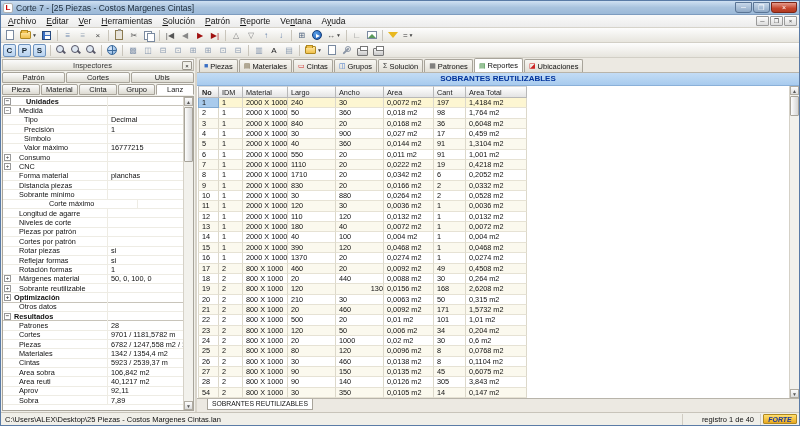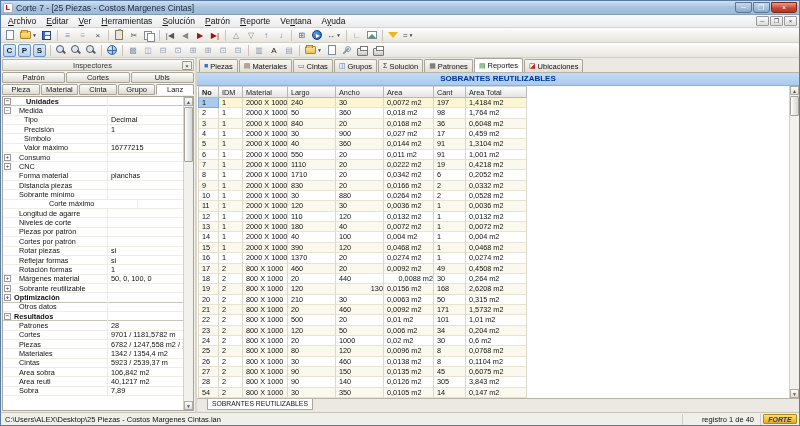--- a/index.html
+++ b/index.html
@@ -507,20 +507,25 @@
             </div>
             <div class="prop-row">
               <span class="pg-gutter"></span>
               <span class="pg-label" style="padding-left: 7px;">Area sobra</span>
               <span class="pg-val">106,842 m2</span>
             </div>
             <div class="prop-row">
               <span class="pg-gutter"></span>
               <span class="pg-label" style="padding-left: 7px;">Area reuti</span>
               <span class="pg-val">40,1217 m2</span>
+            </div>
+            <div class="prop-row">
+              <span class="pg-gutter"></span>
+              <span class="pg-label" style="padding-left: 7px;">Aprov</span>
+              <span class="pg-val">92,11</span>
             </div>
             <div class="prop-row">
               <span class="pg-gutter"></span>
               <span class="pg-label" style="padding-left: 7px;">Sobra</span>
               <span class="pg-val">7,89</span>
             </div>
           </div>
         <div class="vscroll">
           <div class="sb-btn">▲</div>
           <div class="sb-thumb" style="top:10px;height:55px"></div>
@@ -746,21 +751,21 @@
               <span class="td" style="width: 50px;">0,0092 m2</span>
               <span class="td" style="width: 32px;">49</span>
               <span class="td" style="width: 61px;">0,4508 m2</span>
             </div>
             <div class="trow">
               <span class="td" style="width: 21px;">18</span>
               <span class="td" style="width: 24px;">2</span>
               <span class="td" style="width: 45px;">800 X 1000</span>
               <span class="td" style="width: 48px;">20</span>
               <span class="td" style="width: 48px;">440</span>
-              <span class="td" style="width: 50px; text-align: right;">0,0088 m2</span>
+              <span class="td" style="width: 50px;">0,0088 m2</span>
               <span class="td" style="width: 32px;">30</span>
               <span class="td" style="width: 61px;">0,264 m2</span>
             </div>
             <div class="trow odd">
               <span class="td" style="width: 21px;">19</span>
               <span class="td" style="width: 24px;">2</span>
               <span class="td" style="width: 45px;">800 X 1000</span>
               <span class="td" style="width: 48px;">120</span>
               <span class="td" style="width: 48px; text-align: right;">130</span>
               <span class="td" style="width: 50px;">0,0156 m2</span>

